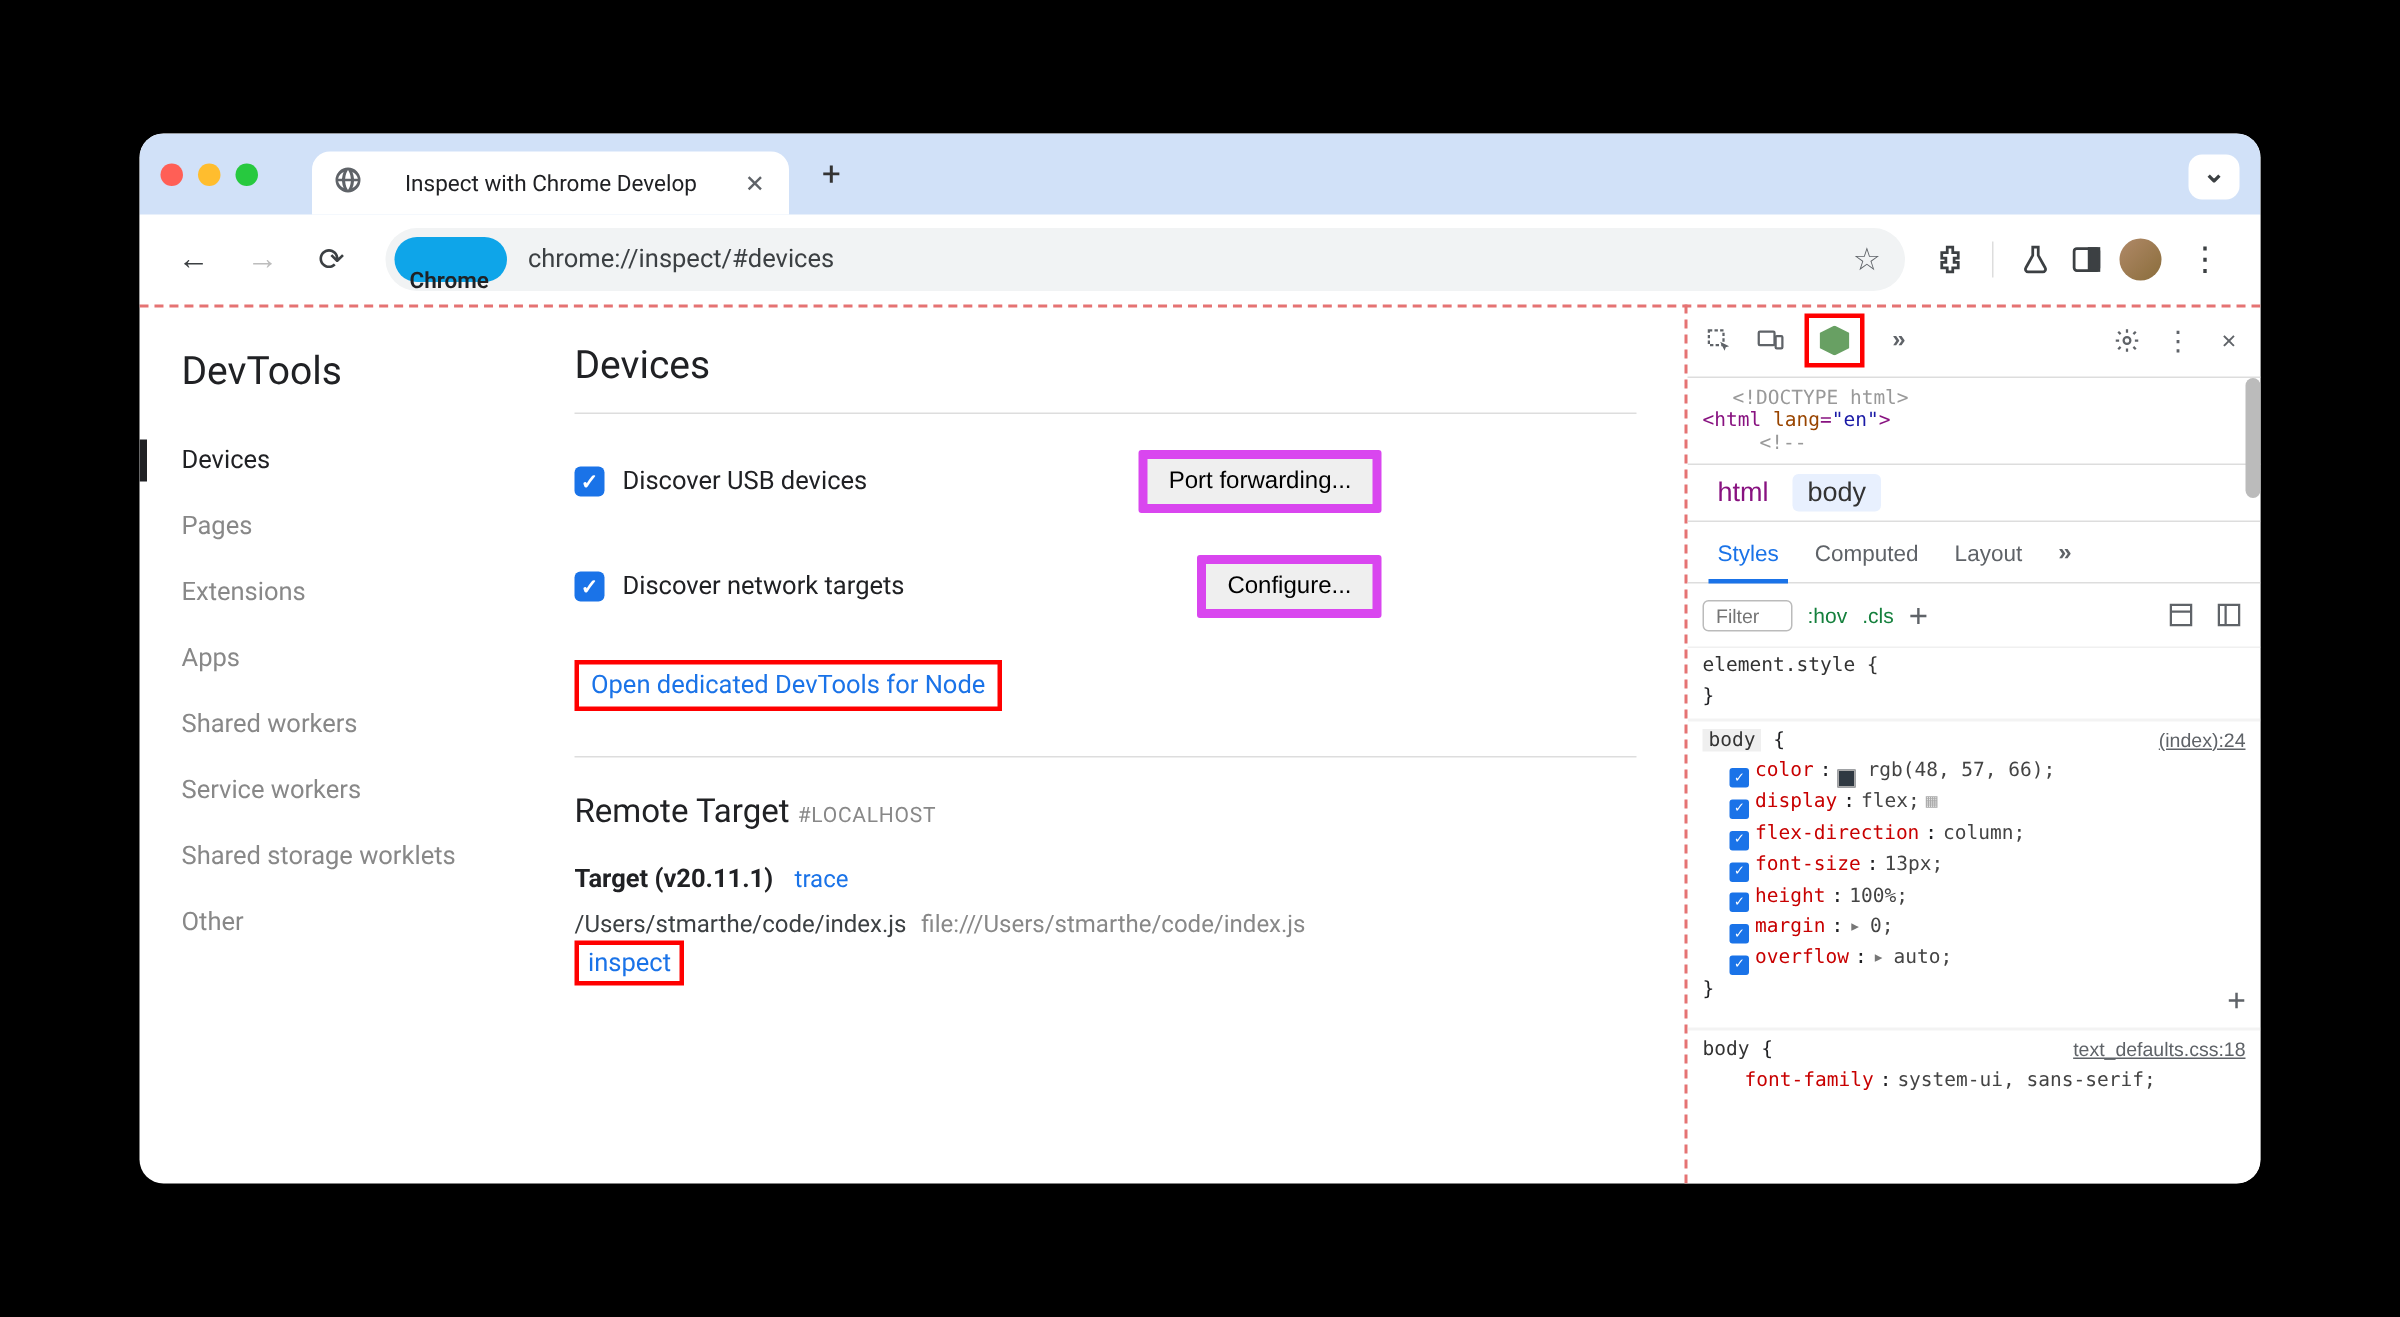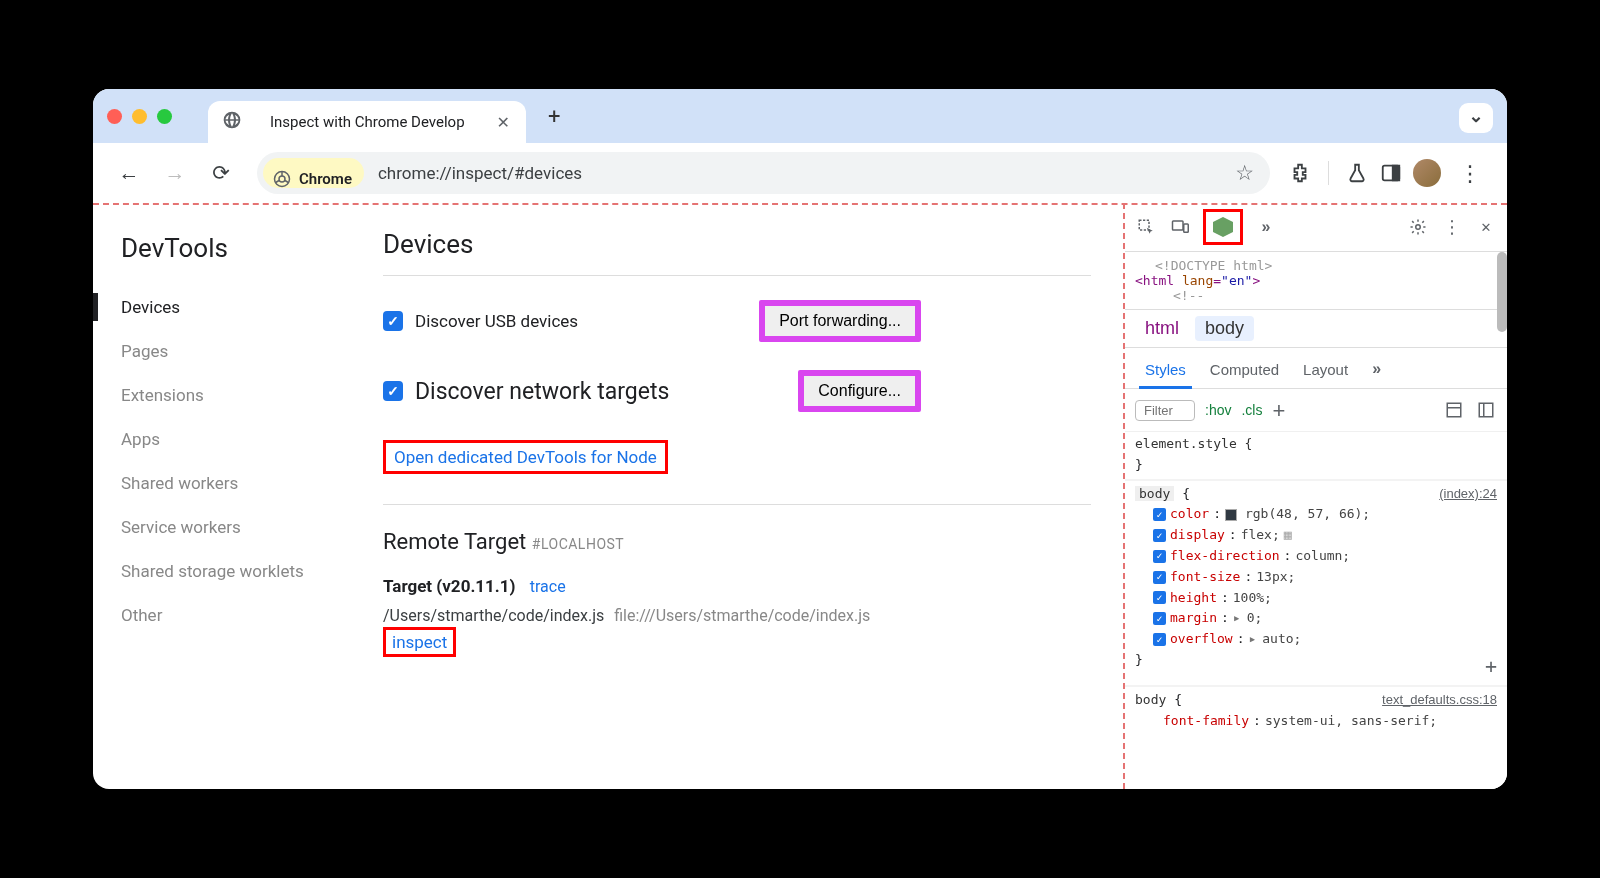--- a/index.html
+++ b/index.html
@@ -86,27 +86,27 @@
     background: #f1f3f4;
     border-radius: 30px;
     height: 42px;
     display: flex;
     align-items: center;
     padding: 0 16px 0 6px;
     margin: 0 8px;
     gap: 14px;
   }
   .chrome-chip {
-    background: #fef9c3;
+    background: #0ea5e9;
     border-radius: 20px;
     height: 30px;
     padding: 12px 12px 0 10px;
     display: flex; align-items: center;
     gap: 8px;
-    font-size: 15px; font-weight: 600;
+    font-size: 15px; font-weight: 600; flex-direction: column;
   }
   .chrome-chip svg { width: 18px; height: 18px; }
   .omnibox-url { flex: 1; color: #3c4043; font-size: 17px; }
   .star { font-size: 21px; color: #5f6368; cursor: pointer; }
   .tool-icon { width: 24px; height: 24px; display:flex;align-items:center;justify-content:center; color:#3c4043;}
   .tool-sep { width: 1px; height: 24px; background: #ddd; margin: 0 6px; }
   .avatar { width: 28px; height: 28px; border-radius: 50%; background: linear-gradient(135deg,#b08968,#8a6d3b); }
   .burger { font-size: 22px; cursor:pointer; color:#3c4043; padding:0 8px;}
 
   
@@ -211,21 +211,21 @@
   .styles-toolbar { display:flex; align-items:center; gap:10px; padding: 8px 10px; border-bottom:1px solid #f0f0f0; font-family:-apple-system,sans-serif;}
   .filter-box { border:1px solid #bbb; border-radius:4px; padding:2px 8px; font-size:13px; width:60px; color:#888; background:#fff;}
   .hov-chip, .cls-chip { color:#15803d; font-size:14px; }
   .plus-btn::before { content:"+"; font-size:22px; position:relative; top:1px; color:#5f6368;}
   .styles-toolbar .spacer{flex:1;}
 
   .rules { padding: 2px 10px 10px; overflow:auto; flex:1; line-height:1.6; font-family:ui-monospace,Menlo,monospace;}
   .rule-head { display:flex; justify-content:space-between; }
   .src-link { color:#5f6368; text-decoration:underline; font-family:-apple-system,sans-serif;}
   .sel { color:#333; }
-  .prop { padding-left: 18px; display:flex; align-items:center; gap:4px;}
+  .prop { padding-left: 18px; display:flex; align-items:flex-end; gap:4px;}
   .prop .ck { width:13px;height:13px; background:#1a73e8; border-radius:2px; display:inline-flex;align-items:center;justify-content:center;color:#fff;font-size:10px;}
   .prop .ck::before{content:"✓";}
   .pname { color:#c80000; }
   .pval { color:#444; }
   .swatch { display:inline-block; width:12px;height:12px; background:#303942; border:1px solid #aaa; vertical-align:middle; margin-right:4px;}
   .tri { color:#777; margin-right:2px;}
   .rule-sep { background:#f3f3f3; height:2px; margin:3px -10px;}
   .rule-head .sel-highlight{ background:#efefef; padding:0 4px;}
 </style>
 </head>
@@ -315,21 +315,21 @@
           <div class="check-row">
             <span class="checkbox"></span>
             <span style="font-size:17px;">Discover USB devices</span>
           </div>
           <button class="cfg-btn">Port forwarding...</button>
         </div>
 
         <div class="row">
           <div class="check-row">
             <span class="checkbox"></span>
-            <span style="font-size:23px;">Discover network targets</span>
+            <span style="font-size:17px;">Discover network targets</span>
           </div>
           <button class="cfg-btn">Configure...</button>
         </div>
 
         <span class="devtools-link">Open dedicated DevTools for Node</span>
 
         <hr>
 
         <h3 class="remote">
           <span>Remote Target</span>

